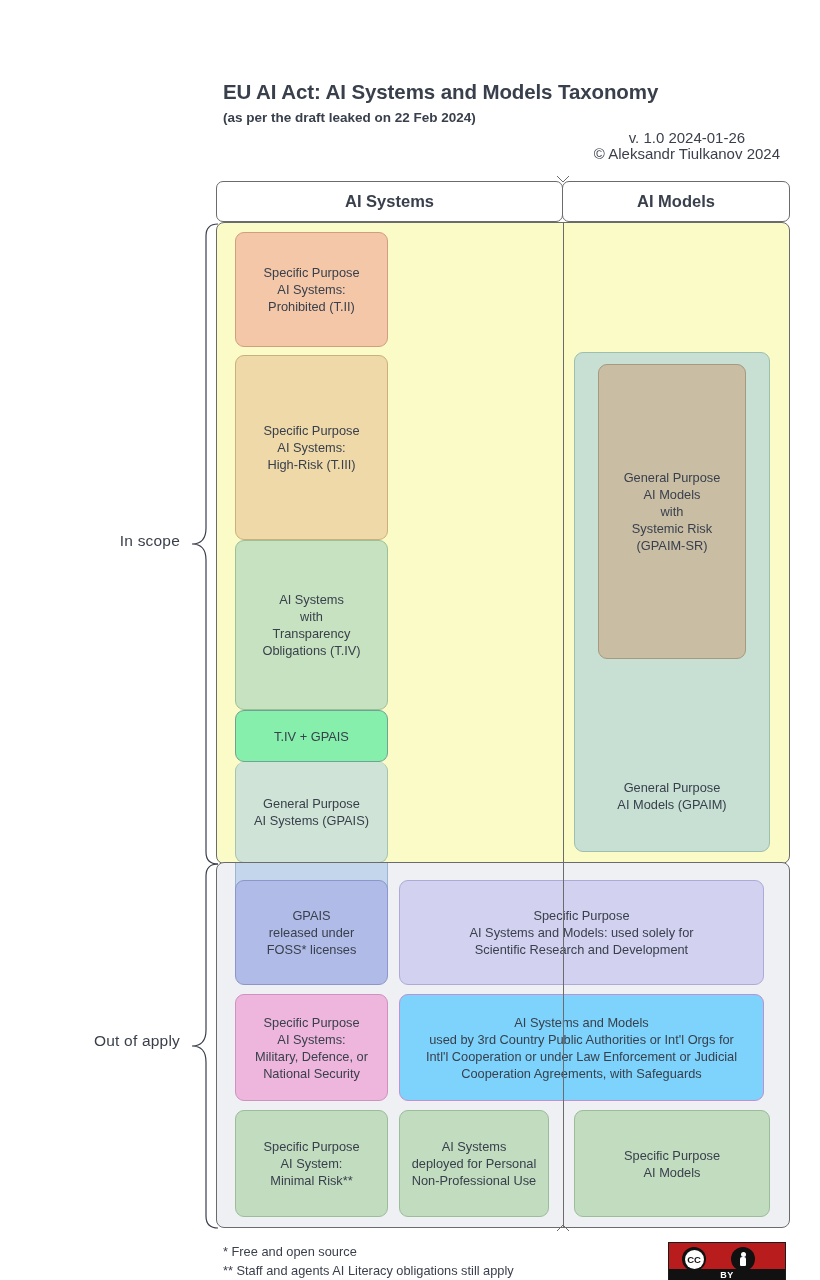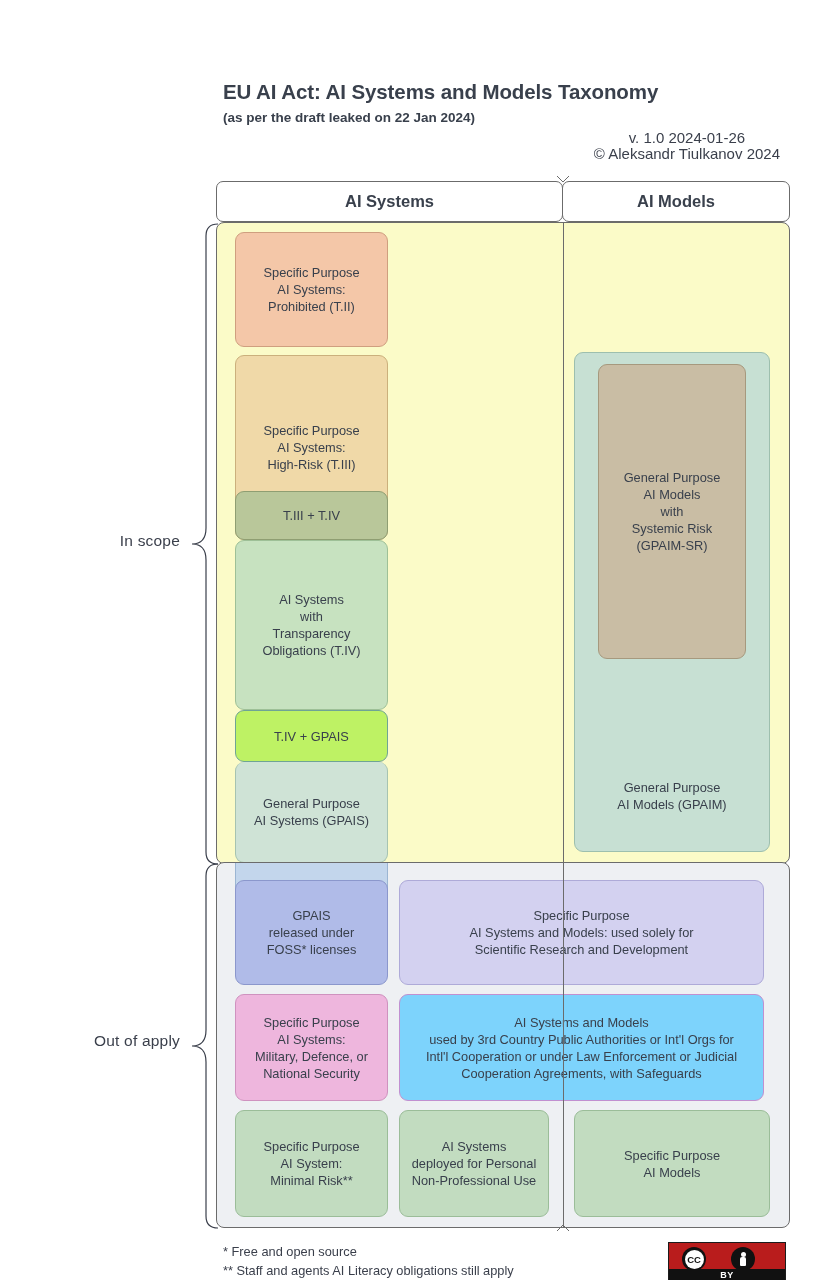--- a/index.html
+++ b/index.html
@@ -101,21 +101,21 @@
   
   #b-prohibited   { left: 235px; top: 190px;  width: 153px; height: 115px;
                     background: #f4c7a8; border: 1.1px solid #cf9f7f; }
   #b-highrisk     { left: 235px; top: 313px;  width: 153px; height: 185px;
                     background: #f0d9a8; border: 1.1px solid #cbb07c; }
   #b-t34          { left: 235px; top: 449px;  width: 153px; height: 49px;
                     background: #b9c79a; border: 1.1px solid #8f9e72; }
   #b-transparency { left: 235px; top: 498px;  width: 153px; height: 170px;
                     background: #c7e2c0; border: 1.1px solid #9ec097; }
   #b-t4gpais      { left: 235px; top: 668px;  width: 153px; height: 52px;
-                    background: #bef264; border: 1.1px solid #6fa495; }
+                    background: #86efac; border: 1.1px solid #6fa495; }
   #b-gpais-band   { left: 235px; top: 720px;  width: 153px; height: 101px;
                     background: #cfe3d6; border: 1.1px solid #a6c3b1;
                     border-top: none; }
 
   
   #b-gpaim        { left: 574px; top: 310px;  width: 196px; height: 500px;
                     background: #c7e0d3; border: 1.1px solid #9dbfae; }
   #b-gpaimsr      { left: 598px; top: 322px;  width: 148px; height: 295px;
                     background: #c9bda4; border: 1.1px solid #a6997e; }
 
@@ -203,42 +203,41 @@
     position: absolute; left: 3.5px; top: 5px;
     width: 6px; height: 9px; border-radius: 2px 2px 1px 1px; background: #ffffff;
   }
 </style>
 </head>
 <body>
 
 <div id="page">
 
   <div class="title">EU AI Act: AI Systems and Models Taxonomy</div>
-  <div class="subtitle">(as per the draft leaked on 22 Jan 2024)</div>
+  <div class="subtitle">(as per the draft leaked on 22 Feb 2024)</div>
   <div class="version">
     <div>v. 1.0 2024-01-26</div>
     <div>© Aleksandr Tiulkanov 2024</div>
   </div>
 
   <div class="colhead" id="head-systems">
     <span>AI Systems</span>
   </div>
   <div class="colhead" id="head-models">
     <span>AI Models</span>
   </div>
 
   <div class="scope-panel" id="panel-inscope"></div>
 
   <div class="box" id="b-prohibited">Specific Purpose
 AI Systems:
 Prohibited (T.II)</div>
   <div class="box" id="b-highrisk">Specific Purpose
 AI Systems:
 High-Risk (T.III)</div>
-  <div class="box" id="b-t34">T.III + T.IV</div>
   <div class="box" id="b-transparency">AI Systems
 with
 Transparency
 Obligations (T.IV)</div>
   <div class="box" id="b-t4gpais">T.IV + GPAIS</div>
   <div class="box" id="b-gpais-band">General Purpose
 AI Systems (GPAIS)</div>
 
   <div class="box" id="b-gpaim">
     <span style="position:absolute;left:0;right:0;bottom:38px;text-align:center;white-space:pre-line;">General Purpose

